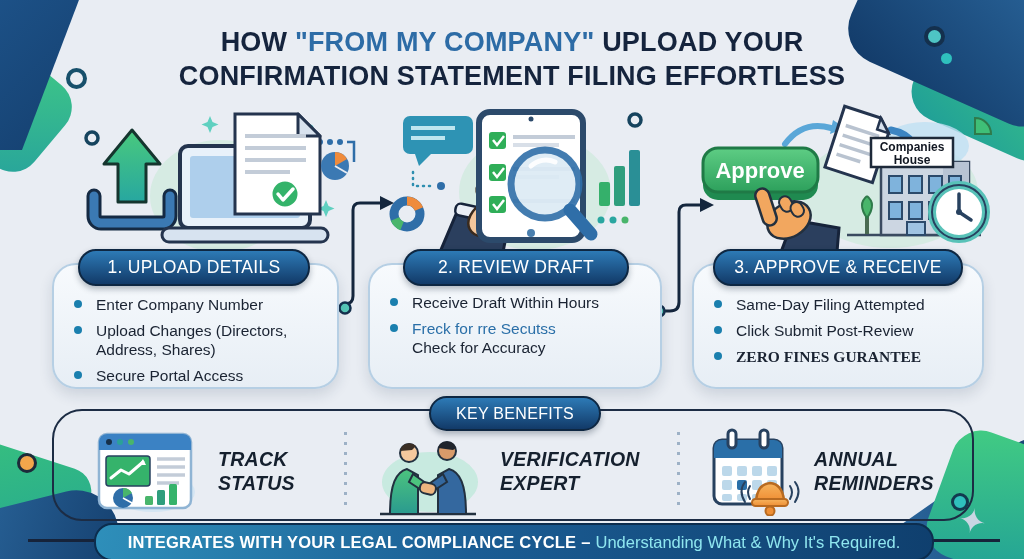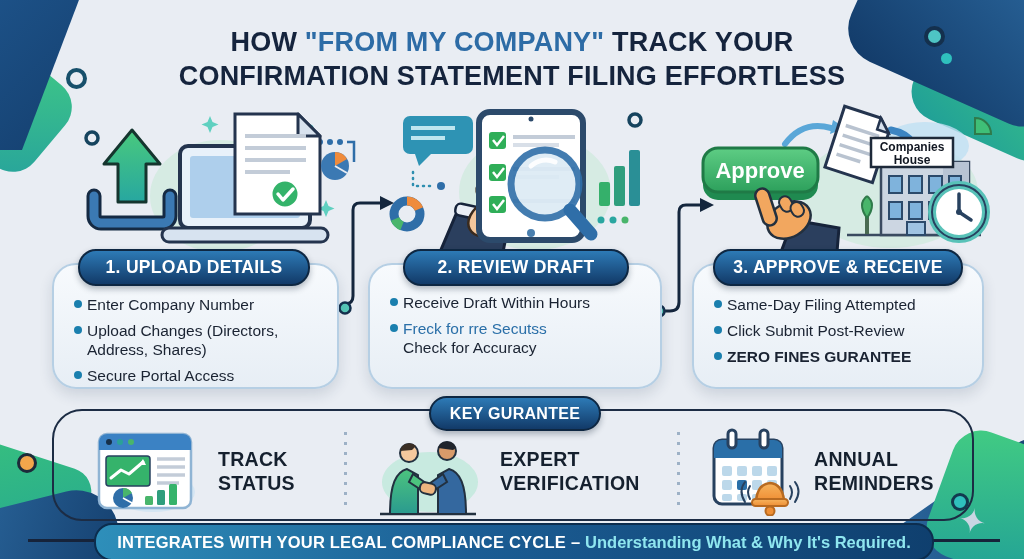--- a/index.html
+++ b/index.html
@@ -27,45 +27,45 @@
 
   
   .title{position:absolute;top:25px;left:0;width:100%;text-align:center;font-size:27px;font-weight:800;color:#15243d;line-height:34px;letter-spacing:.2px;}
   .title .hl{color:#2d6ca6;}
 
   
   .panel{position:absolute;background:linear-gradient(180deg,#f7fafd,#e7eef5);border:2px solid #b6cfe4;border-radius:24px;box-shadow:0 6px 14px rgba(30,50,80,.14);}
   #panel1{left:52px;top:263px;width:283px;height:122px;}
   #panel2{left:368px;top:263px;width:290px;height:122px;}
   #panel3{left:692px;top:263px;width:288px;height:122px;}
-  .step-pill{position:absolute;height:33px;border-radius:18px;background:linear-gradient(180deg,#2d7ab6,#123a68);border:2px solid #0e2742;color:#fff;font-weight:700;font-size:17.5px;display:flex;align-items:center;justify-content:center;letter-spacing:.3px;box-shadow:0 3px 6px rgba(10,25,45,.3);z-index:5;}
+  .step-pill{position:absolute;height:33px;border-radius:18px;background:linear-gradient(180deg,#2d7ab6,#123a68);border:2px solid #0e2742;color:#fff;font-weight:400;font-size:17.5px;display:flex;align-items:center;justify-content:center;letter-spacing:.3px;box-shadow:0 3px 6px rgba(10,25,45,.3);z-index:5;}
   #pill1{left:78px;top:249px;width:228px;}
   #pill2{left:403px;top:249px;width:222px;}
   #pill3{left:713px;top:249px;width:246px;}
   .bullets{margin:30px 10px 0 20px;padding:0;list-style:none;}
-  .bullets li{display:flex;gap:5px;font-size:15.5px;color:#1a2332;line-height:19px;margin-bottom:7px;font-weight:500;}
+  .bullets li{display:flex;gap:14px;font-size:15.5px;color:#1a2332;line-height:19px;margin-bottom:7px;font-weight:500;}
   .bdot{width:8px;height:8px;border-radius:50%;background:#1a7fae;margin-top:5px;flex:none;}
   .garbled{color:#2a6fa8;font-weight:400;text-align:right;}
-  .strongline{font-weight:800;}
+  .strongline{font-weight:800;font-family:Liberation Serif, serif;}
 
   
   .conn{position:absolute;overflow:visible;}
 
   
   #benefits{position:absolute;left:52px;top:409px;width:918px;height:108px;border:2px solid #1c2c44;border-radius:30px;}
   #kb-pill{left:429px;top:396px;width:168px;height:31px;font-size:16px;}
-  .benefit-label{position:absolute;font-size:19.5px;font-weight:800;color:#15202e;line-height:24px;letter-spacing:.3px;}
+  .benefit-label{position:absolute;font-size:19.5px;font-weight:800;color:#15202e;line-height:24px;letter-spacing:.3px;font-style:italic;}
   .divider{position:absolute;top:432px;width:3px;height:76px;background:repeating-linear-gradient(#9db1c6 0 3px,transparent 3px 10px);}
   .bicon{position:absolute;}
 
   
   #footer-pill{position:absolute;left:94px;top:523px;width:836px;height:34px;border-radius:18px;background:linear-gradient(100deg,#2e8fba,#1b5d94 45%,#0f3f6e);border:2px solid #0c2d4e;display:flex;align-items:center;justify-content:center;font-size:16.5px;z-index:6;white-space:nowrap;}
   .f-bold{color:#fff;font-weight:800;letter-spacing:.2px;text-align:center;}
   .f-dash{color:#fff;font-weight:700;padding:0 5px;}
-  .f-rest{color:#8fe6ef;font-weight:700;}
+  .f-rest{color:#8fe6ef;font-weight:400;}
   .fline{position:absolute;top:539px;height:2.5px;background:#16233a;z-index:2;}
 </style>
 </head>
 <body>
 
 <div class="page">
 
   <div class="deco" id="tl-green"></div>
   <div class="deco" id="tl-navy"></div>
   <div class="deco" id="tr-green"></div>
@@ -75,21 +75,21 @@
   <div class="deco" id="br-navy"></div>
   <div class="deco" id="br-green"></div>
   <div class="deco" id="br-star">✦</div>
   <div class="dot" id="dot-tl"></div>
   <div class="dot" id="dot-tr1"></div>
   <div class="dot" id="dot-tr2"></div>
   <div class="dot" id="dot-bl"></div>
   <div class="dot" id="dot-br"></div>
 
   <div class="title">
-    <div><span>HOW </span><span class="hl">"FROM MY COMPANY"</span><span> TRACK YOUR</span></div>
+    <div><span>HOW </span><span class="hl">"FROM MY COMPANY"</span><span> UPLOAD YOUR</span></div>
     <div>CONFIRMATION STATEMENT FILING EFFORTLESS</div>
   </div>
 
   <svg class="abs" style="left:70px;top:104px" width="290" height="148" viewBox="0 0 290 148">
     <defs>
       <linearGradient id="gArrow" x1="0" y1="0" x2="0" y2="1">
           <stop offset="0" stop-color="#49c97d"></stop>
           <stop offset="1" stop-color="#27a7a0"></stop>
         </linearGradient>
     </defs>
@@ -321,21 +321,21 @@
         </li>
       <li>
           <span class="bdot"></span>
           <div class="strongline">ZERO FINES GURANTEE</div>
         </li>
     </ul>
   </div>
   <div class="step-pill" id="pill3">3. APPROVE &amp; RECEIVE</div>
 
   <div id="benefits"></div>
-  <div class="step-pill" id="kb-pill">KEY GURANTEE</div>
+  <div class="step-pill" id="kb-pill">KEY BENEFITS</div>
 
   <svg class="bicon" style="left:95px;top:430px" width="100" height="84" viewBox="0 0 100 84">
     <ellipse cx="58" cy="62" rx="42" ry="20" fill="#cfe3f2" opacity="0.8"></ellipse>
     <rect x="4" y="4" width="92" height="74" rx="8" fill="#ffffff" stroke="#8fb4d4" stroke-width="2.5"></rect>
     <path d="M4,12 a8,8 0 0 1 8,-8 h76 a8,8 0 0 1 8,8 v8 H4 Z" fill="#3b82c4"></path>
     <circle cx="14" cy="12" r="3" fill="#16304a"></circle>
       <circle cx="25" cy="12" r="3" fill="#2aa198"></circle>
       <circle cx="36" cy="12" r="3" fill="#49b56b"></circle>
     <rect x="11" y="26" width="44" height="30" rx="3" fill="#35b36b" stroke="#27415f" stroke-width="1.5"></rect>
     <path d="M16,48 l10,-8 l8,4 l14,-12" fill="none" stroke="#ffffff" stroke-width="3" stroke-linecap="round" stroke-linejoin="round"></path>
@@ -379,22 +379,22 @@
     <path d="M28,25 a9.5,9.5 0 0 1 16,-5 l-4,4 z" fill="#3a2e24"></path>
     <path d="M41,48 L58,60 l-4,7 L37,56 Z" fill="#4cc47e" stroke="#22303f" stroke-width="2"></path>
 
     <path d="M94,88 C94,58 88,46 77,43 L66,49 L66,88 Z" fill="#34689f" stroke="#22303f" stroke-width="2"></path>
     <circle cx="75" cy="25" r="9" fill="#d89b6a" stroke="#22303f" stroke-width="2"></circle>
     <path d="M66,22 a9.5,9.5 0 0 1 18,0 l-3,2 z" fill="#20242c"></path>
     <path d="M71,48 L54,60 l4,7 L75,56 Z" fill="#34689f" stroke="#22303f" stroke-width="2"></path>
     <rect x="48" y="57" width="16" height="11" rx="5" fill="#edb57f" stroke="#22303f" stroke-width="2" transform="rotate(14 56 62)"></rect>
   </svg>
   <div class="benefit-label" style="left:500px;top:447px">
-    <div>EXPERT</div>
-      <div>VERIFICATION</div>
+    <div>VERIFICATION</div>
+      <div>EXPERT</div>
   </div>
 
   <div class="divider" style="left:677px"></div>
 
   <svg class="bicon" style="left:708px;top:428px" width="92" height="88" viewBox="0 0 92 88">
     <defs>
       <linearGradient id="gBell" x1="0" y1="0" x2="0" y2="1">
           <stop offset="0" stop-color="#f6b45e"></stop>
           <stop offset="1" stop-color="#ef8f35"></stop>
         </linearGradient>

